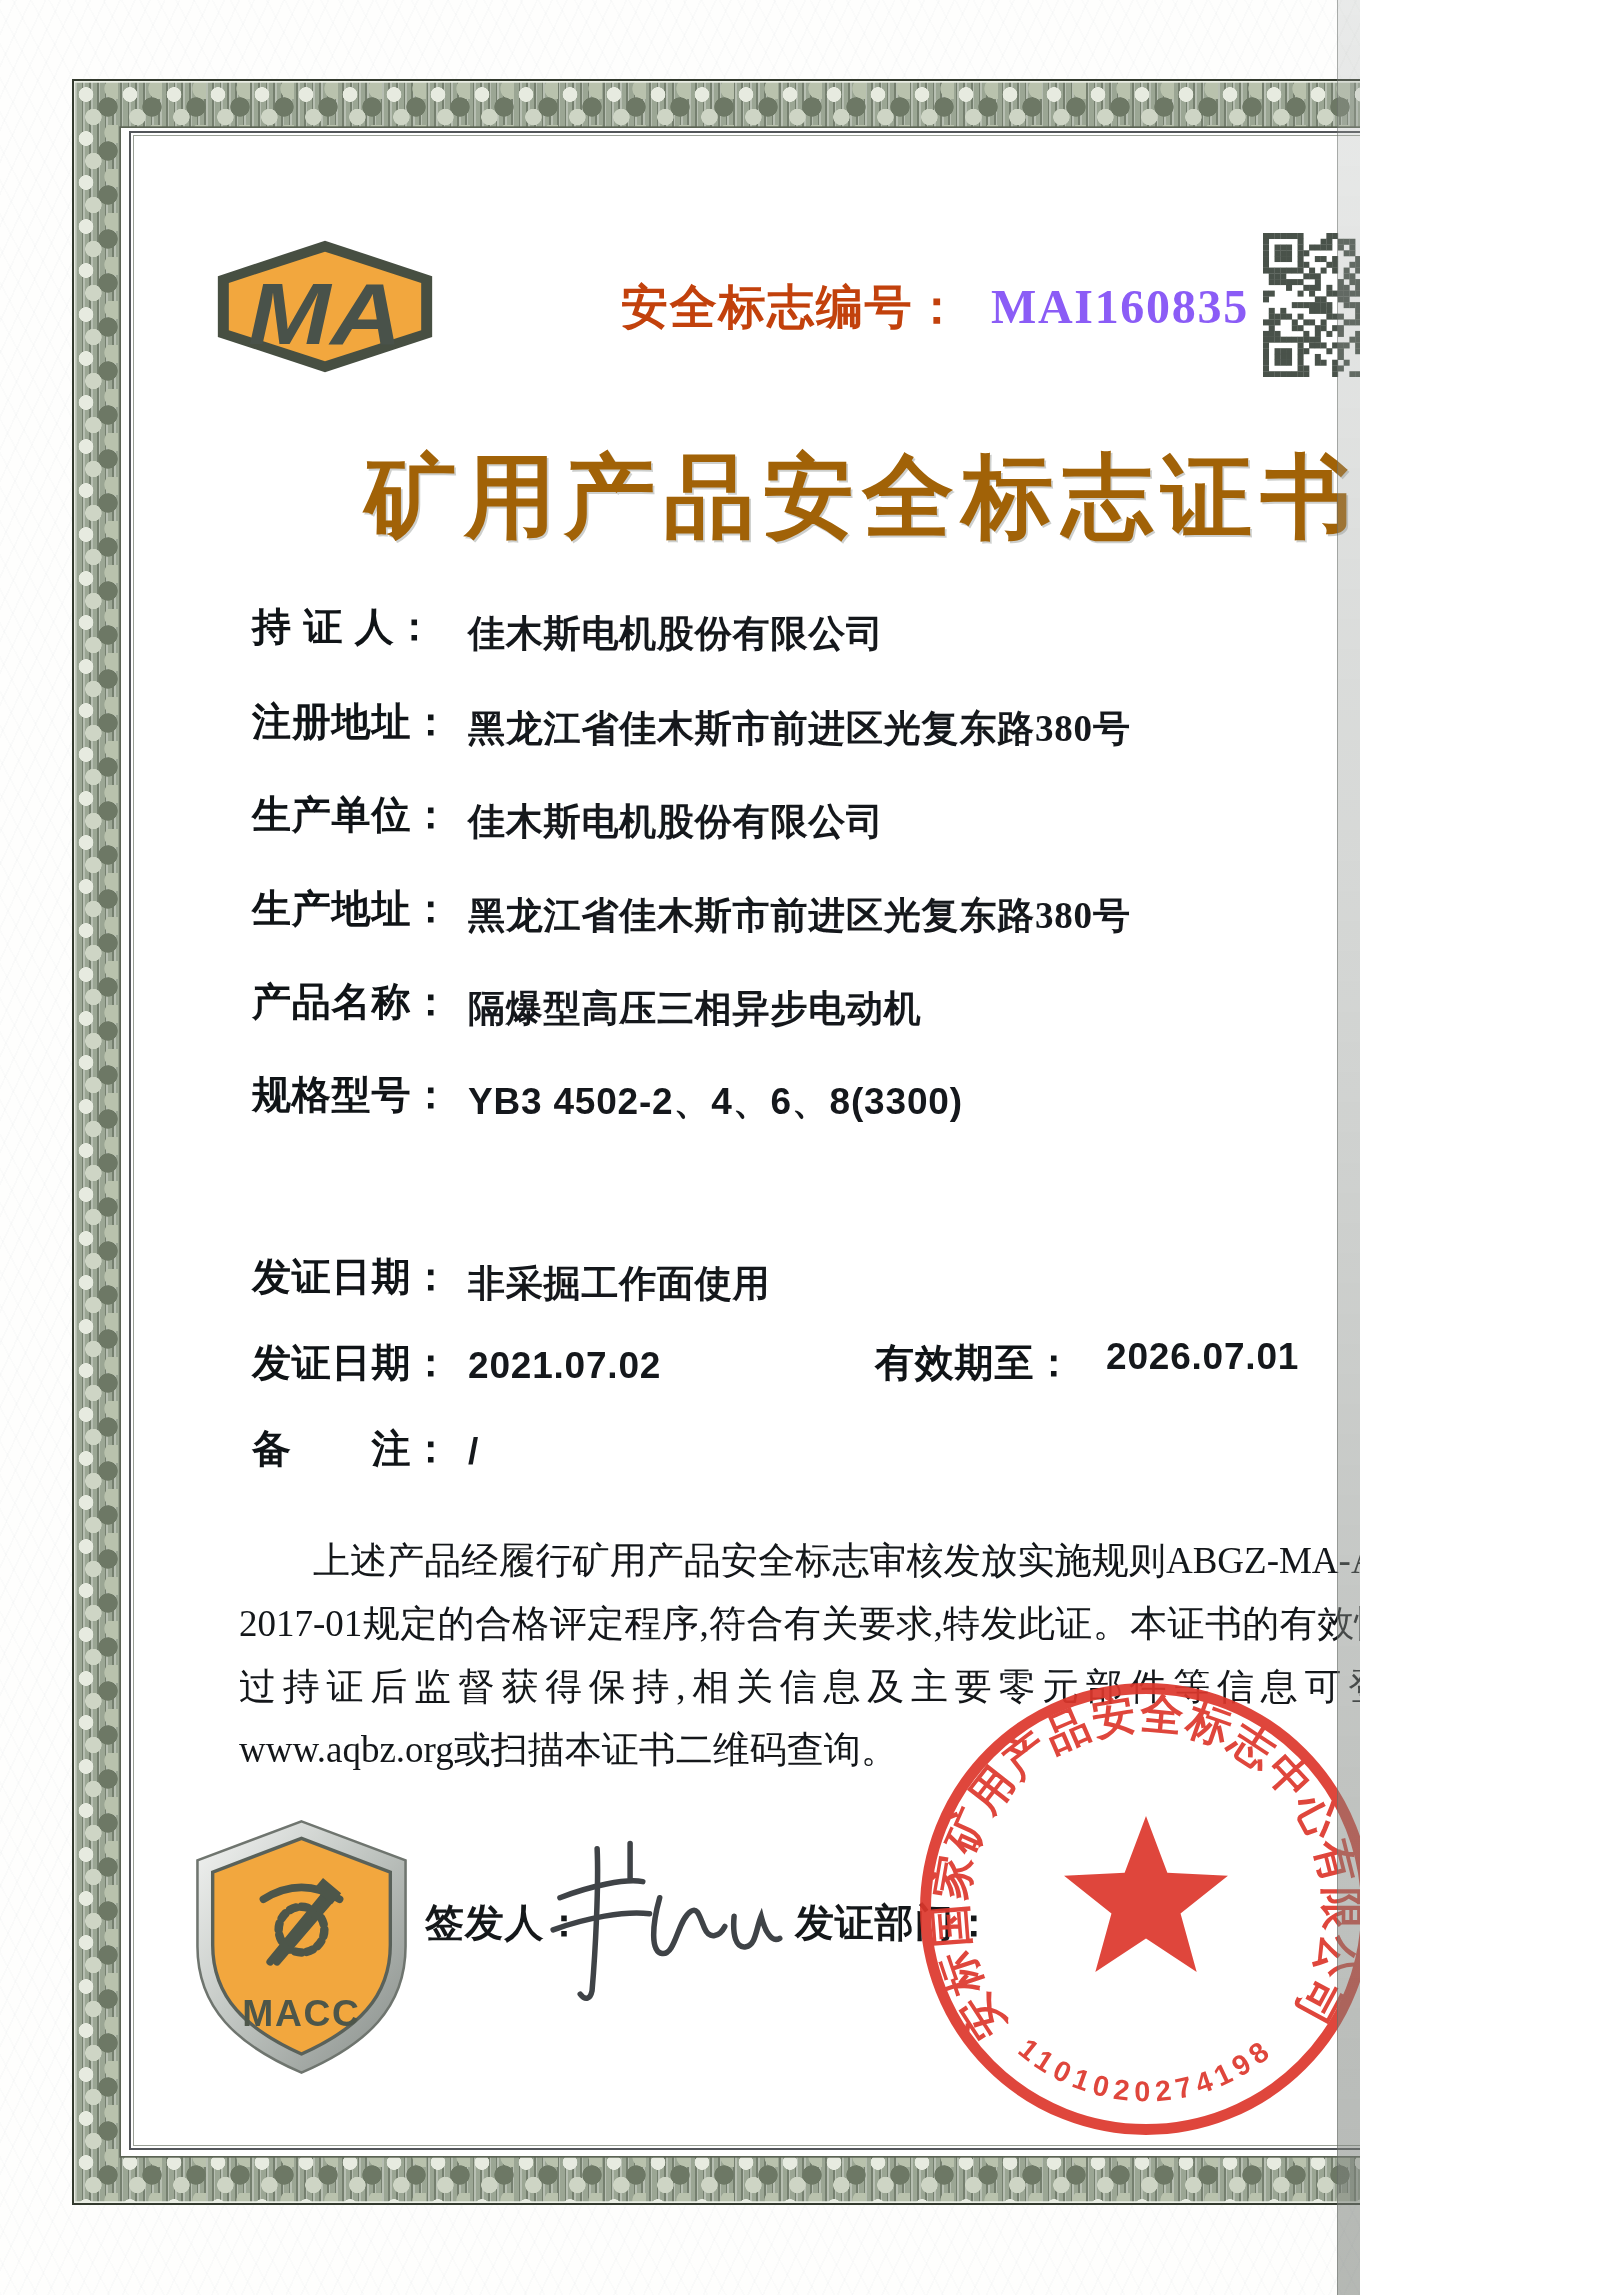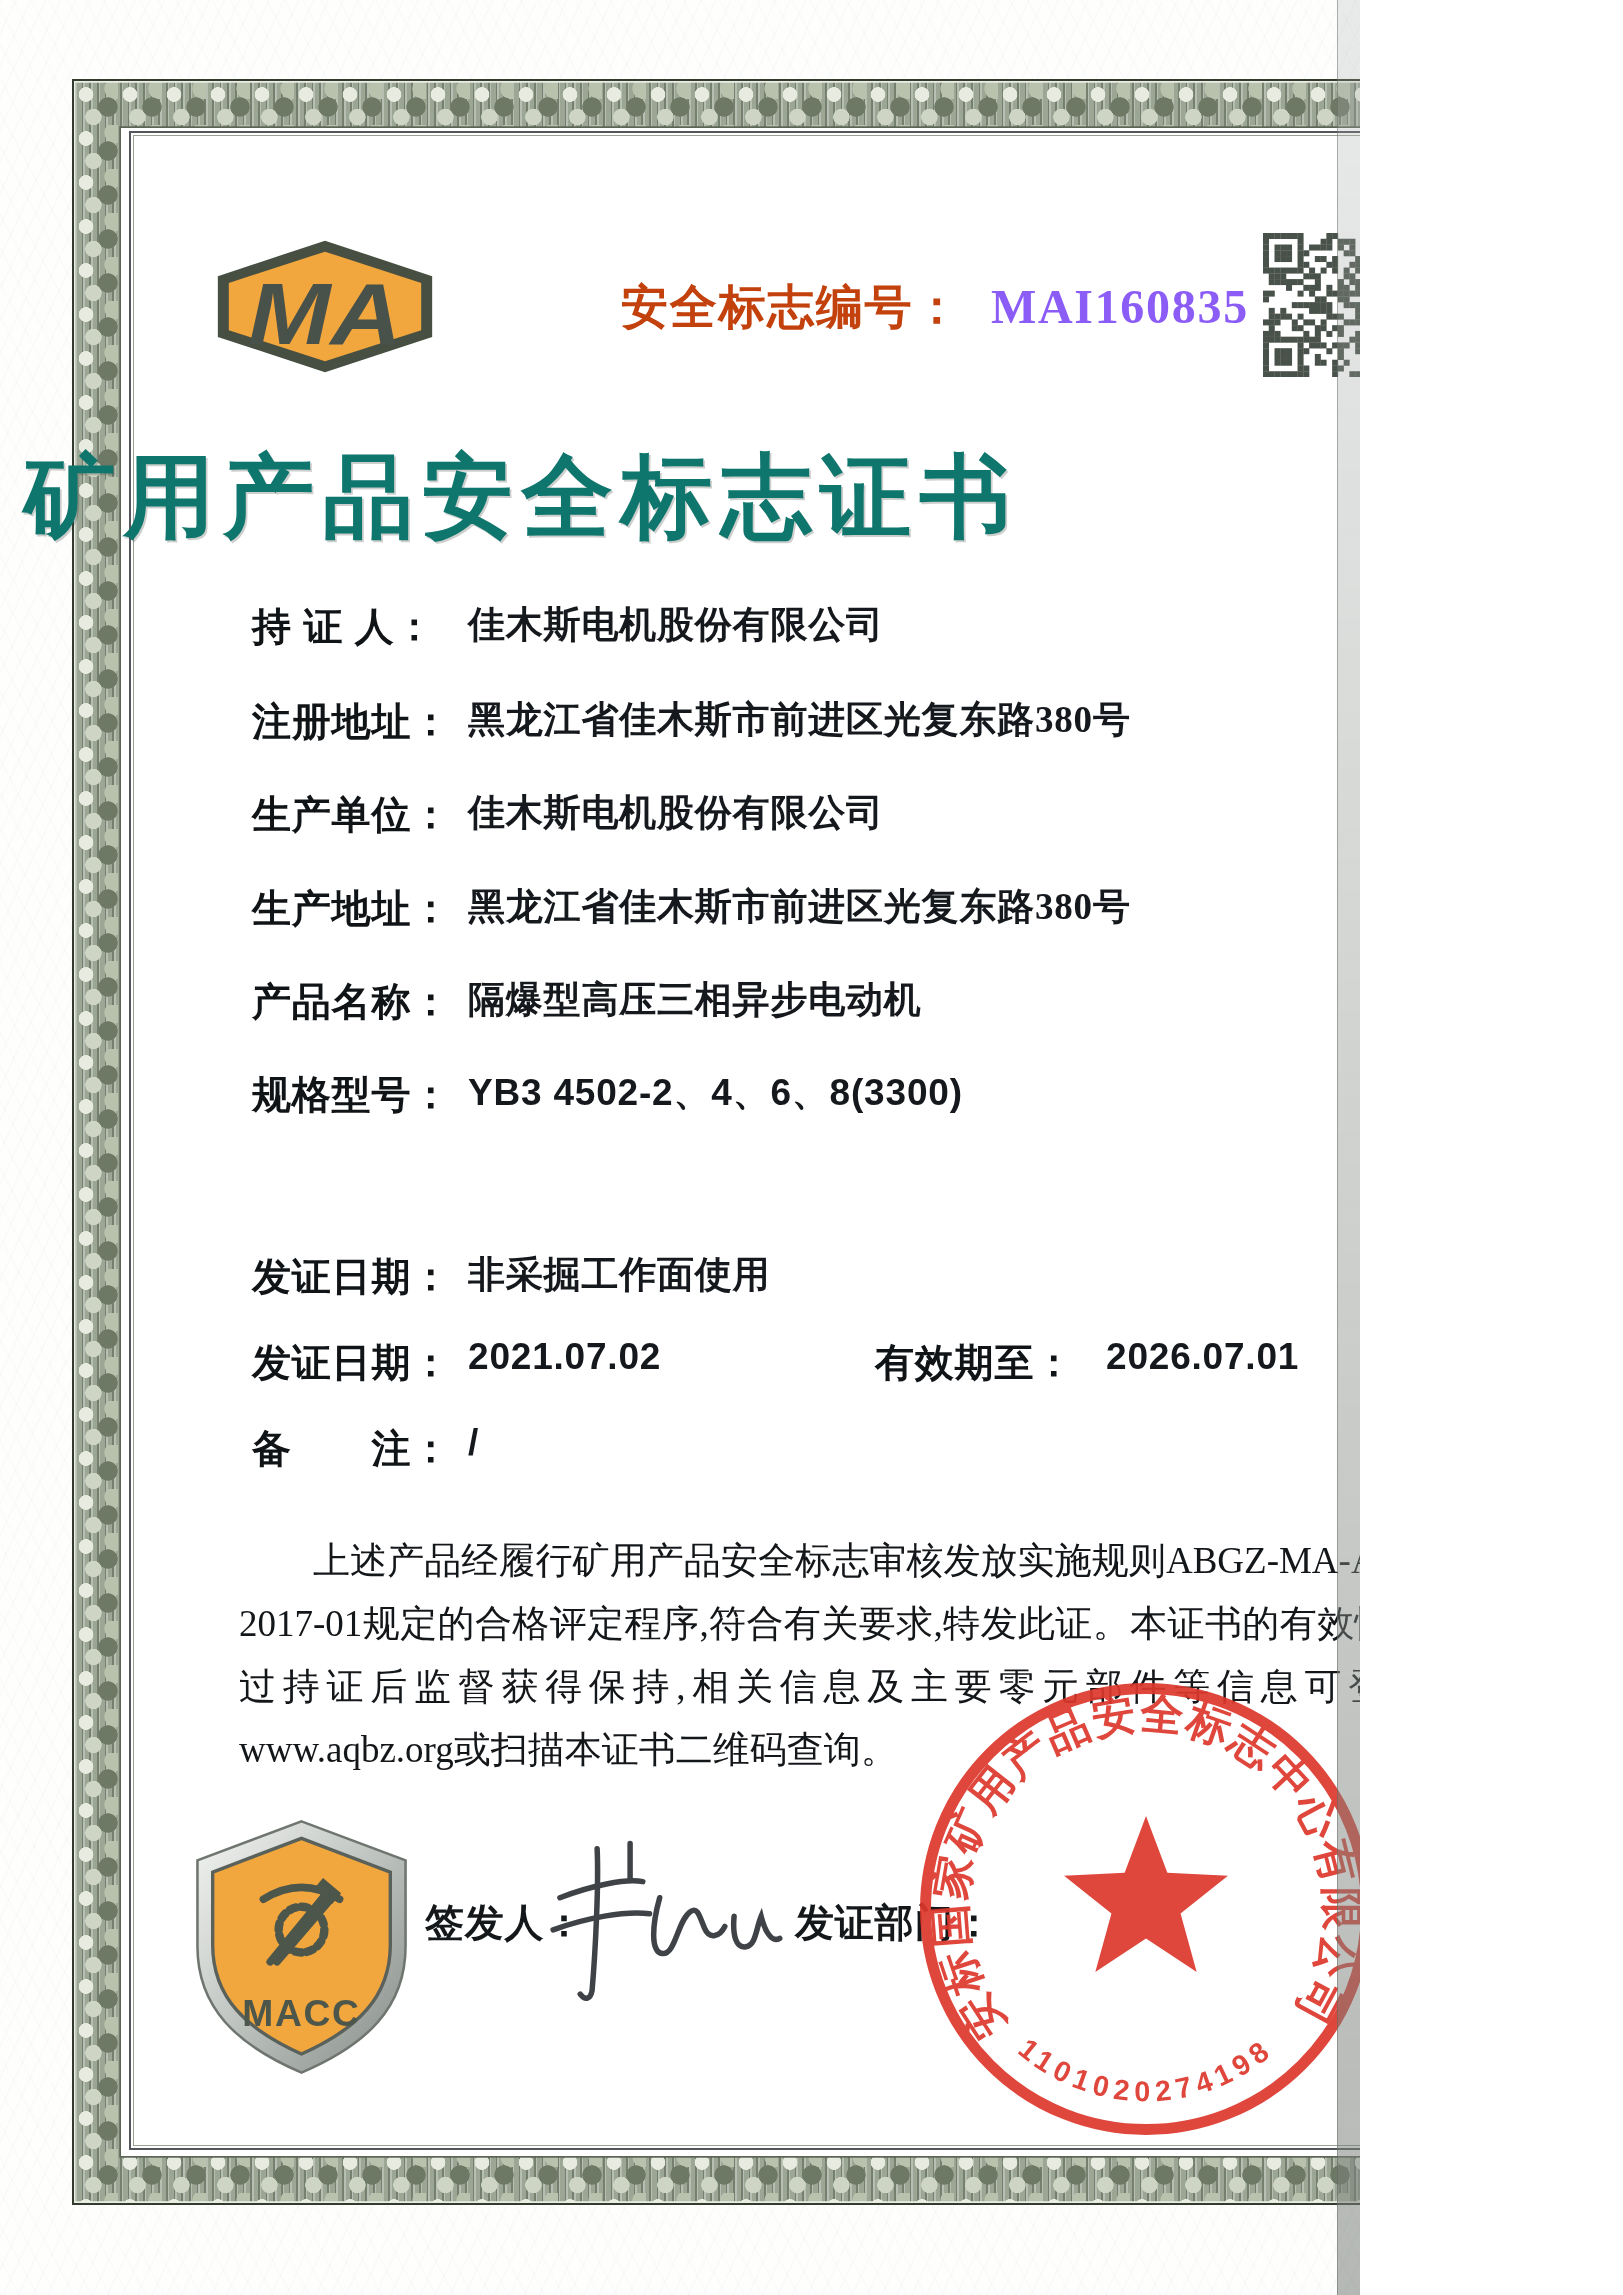--- a/index.html
+++ b/index.html
@@ -52,30 +52,30 @@
   .patch.p2{left:583px;top:1226px;width:710px;height:279px;opacity:.55;}
   .patch.p3{left:1351px;top:655px;width:159px;height:254px;opacity:.6;}
   .patch.p4{left:541px;top:955px;width:245px;height:220px;opacity:.45;}
   
   .ma-badge{position:absolute;left:216px;top:239px;width:218px;height:135px;}
   .safety-line{position:absolute;left:621px;top:276px;display:flex;align-items:baseline;gap:29px;white-space:nowrap;}
   .safety-label{font-family:"Liberation Sans","DejaVu Sans",sans-serif;font-weight:700;font-size:47px;color:#c2410c;letter-spacing:1.7px;text-align:center;}
   .safety-value{font-family:"Liberation Serif","DejaVu Serif",serif;font-weight:700;font-size:48px;color:#8b5cf6;letter-spacing:1.7px;}
   .qr{position:absolute;left:1263px;top:233px;width:144px;height:144px;}
   .cert-title{
-    position:absolute;left:0;right:0;top:436px;text-align:left;
-    font-size:91px;font-weight:800;letter-spacing:8.5px;color:#0f766e;
-    text-shadow:1.7px 1.7px 0 rgba(54,62,57,.25);white-space:nowrap;margin-left:24px;
+    position:absolute;left:0;right:0;top:436px;text-align:right;
+    font-size:91px;font-weight:800;letter-spacing:8.5px;color:#a16207;
+    text-shadow:1.7px 1.7px 0 rgba(54,62,57,.25);white-space:nowrap;
   }
   
   .row{position:absolute;left:252px;white-space:nowrap;text-align:right;}
   .flabel{display:inline-block;font-weight:700;font-size:39px;color:#101417;letter-spacing:0.8px;
     font-family:"Liberation Sans","DejaVu Sans",sans-serif;}
   .flabel.small{font-size:35px;letter-spacing:0;}
-  .fvalue{position:absolute;left:216px;top:0;font-weight:700;font-size:37px;color:#15181c;letter-spacing:0.8px;}
+  .fvalue{position:absolute;left:216px;top:9px;font-weight:700;font-size:37px;color:#15181c;letter-spacing:0.8px;}
   .fvalue.latin{font-family:"Liberation Sans","DejaVu Sans",sans-serif;}
   .std-values{position:absolute;left:378px;top:-1.7px;font-family:"Liberation Sans","DejaVu Sans",sans-serif;
     font-weight:700;font-size:33px;line-height:46px;color:#15181c;}
   .label2{position:absolute;left:623px;top:0;}
   .value2{position:absolute;left:854px;top:0;}
   
   .statement{
     position:absolute;left:239px;top:1529px;width:1190px;
     font-size:37px;line-height:63px;color:#14171a;text-align:justify;text-indent:74px;
     font-weight:400;

